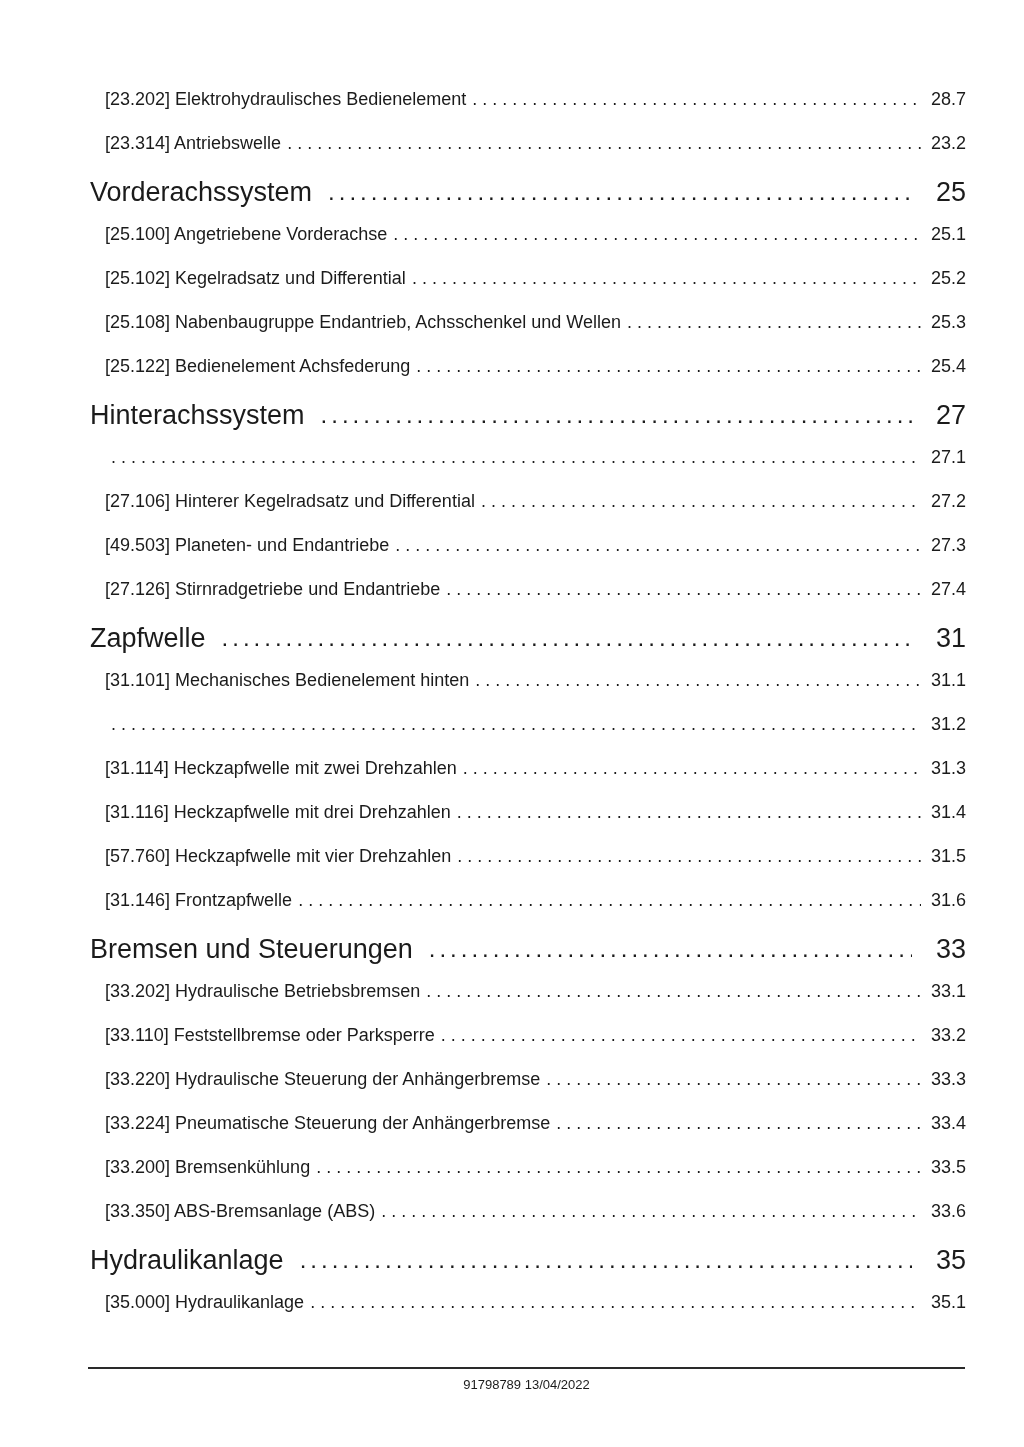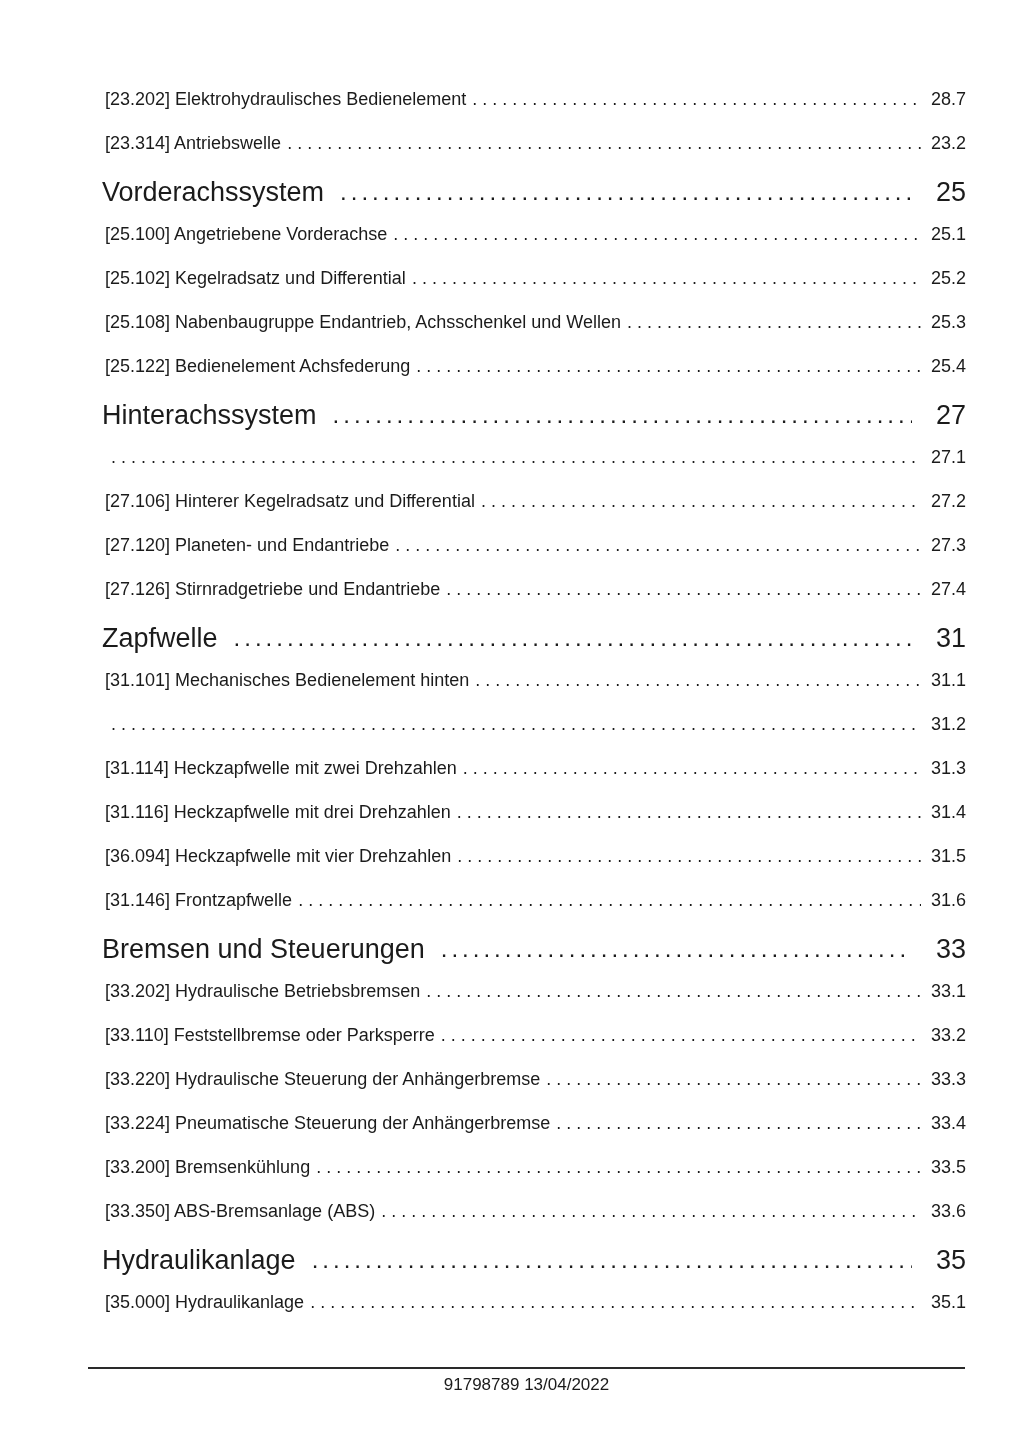--- a/index.html
+++ b/index.html
@@ -29,21 +29,21 @@
   }
   .row.item {
     font-size: 18px;
     line-height: 18px;
     margin: 0 0 26px 0;
     padding-left: 15px;
   }
   .row.section {
     font-size: 27px;
     line-height: 28px;
-    margin: 4px 0 19px 12px;
+    margin: 4px 0 19px 0;
     padding-left: 0;
     gap: 8px;
   }
   .label {
     flex: 0 0 auto;
   }
   .leader {
     flex: 1 1 auto;
     overflow: hidden;
     white-space: nowrap;
@@ -68,21 +68,21 @@
     width: 877px;
     height: 2px;
     background: #2a2a2a;
   }
   .footer-text {
     position: absolute;
     left: 88px;
     top: 1376px;
     width: 877px;
     text-align: center;
-    font-size: 17px;
+    font-size: 13px;
     line-height: 18px;
     color: #1b1b1b;
   }
 </style>
 </head>
 <body>
 
 <main class="toc" id="toc">
     <div class="row item">
     <span class="label">[23.202] Elektrohydraulisches Bedienelement</span>
@@ -127,21 +127,21 @@
     <div class="row item">
     <span class="leader" aria-hidden="true">................................................................................................................................................................</span>
     <span class="pagenum">27.1</span>
   </div>
     <div class="row item">
     <span class="label">[27.106] Hinterer Kegelradsatz und Differential</span>
     <span class="leader" aria-hidden="true">................................................................................................................................................................</span>
     <span class="pagenum">27.2</span>
   </div>
     <div class="row item">
-    <span class="label">[27.120] Planeten- und Endantriebe</span>
+    <span class="label">[49.503] Planeten- und Endantriebe</span>
     <span class="leader" aria-hidden="true">................................................................................................................................................................</span>
     <span class="pagenum">27.3</span>
   </div>
     <div class="row item">
     <span class="label">[27.126] Stirnradgetriebe und Endantriebe</span>
     <span class="leader" aria-hidden="true">................................................................................................................................................................</span>
     <span class="pagenum">27.4</span>
   </div>
     <div class="row section">
     <span class="label">Zapfwelle</span>
@@ -161,21 +161,21 @@
     <span class="label">[31.114] Heckzapfwelle mit zwei Drehzahlen</span>
     <span class="leader" aria-hidden="true">................................................................................................................................................................</span>
     <span class="pagenum">31.3</span>
   </div>
     <div class="row item">
     <span class="label">[31.116] Heckzapfwelle mit drei Drehzahlen</span>
     <span class="leader" aria-hidden="true">................................................................................................................................................................</span>
     <span class="pagenum">31.4</span>
   </div>
     <div class="row item">
-    <span class="label">[36.094] Heckzapfwelle mit vier Drehzahlen</span>
+    <span class="label">[57.760] Heckzapfwelle mit vier Drehzahlen</span>
     <span class="leader" aria-hidden="true">................................................................................................................................................................</span>
     <span class="pagenum">31.5</span>
   </div>
     <div class="row item">
     <span class="label">[31.146] Frontzapfwelle</span>
     <span class="leader" aria-hidden="true">................................................................................................................................................................</span>
     <span class="pagenum">31.6</span>
   </div>
     <div class="row section">
     <span class="label">Bremsen und Steuerungen</span>

